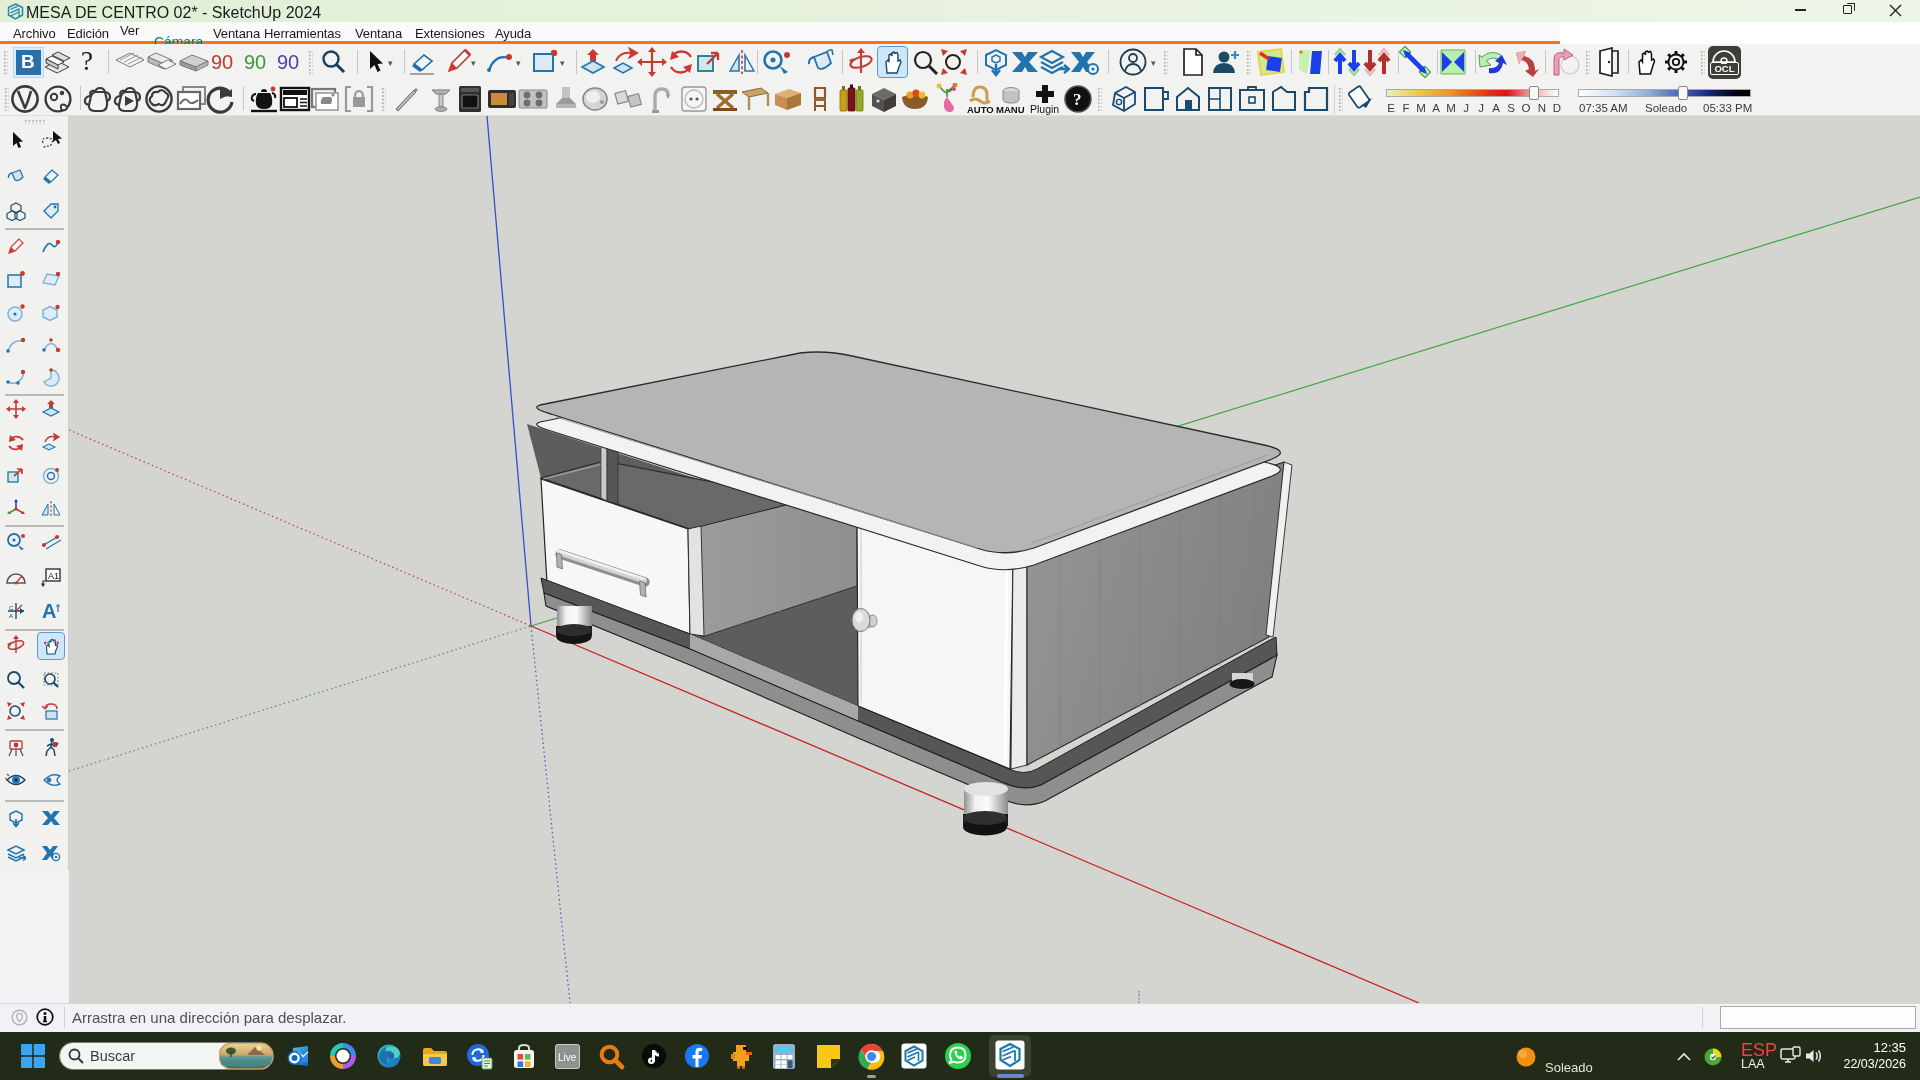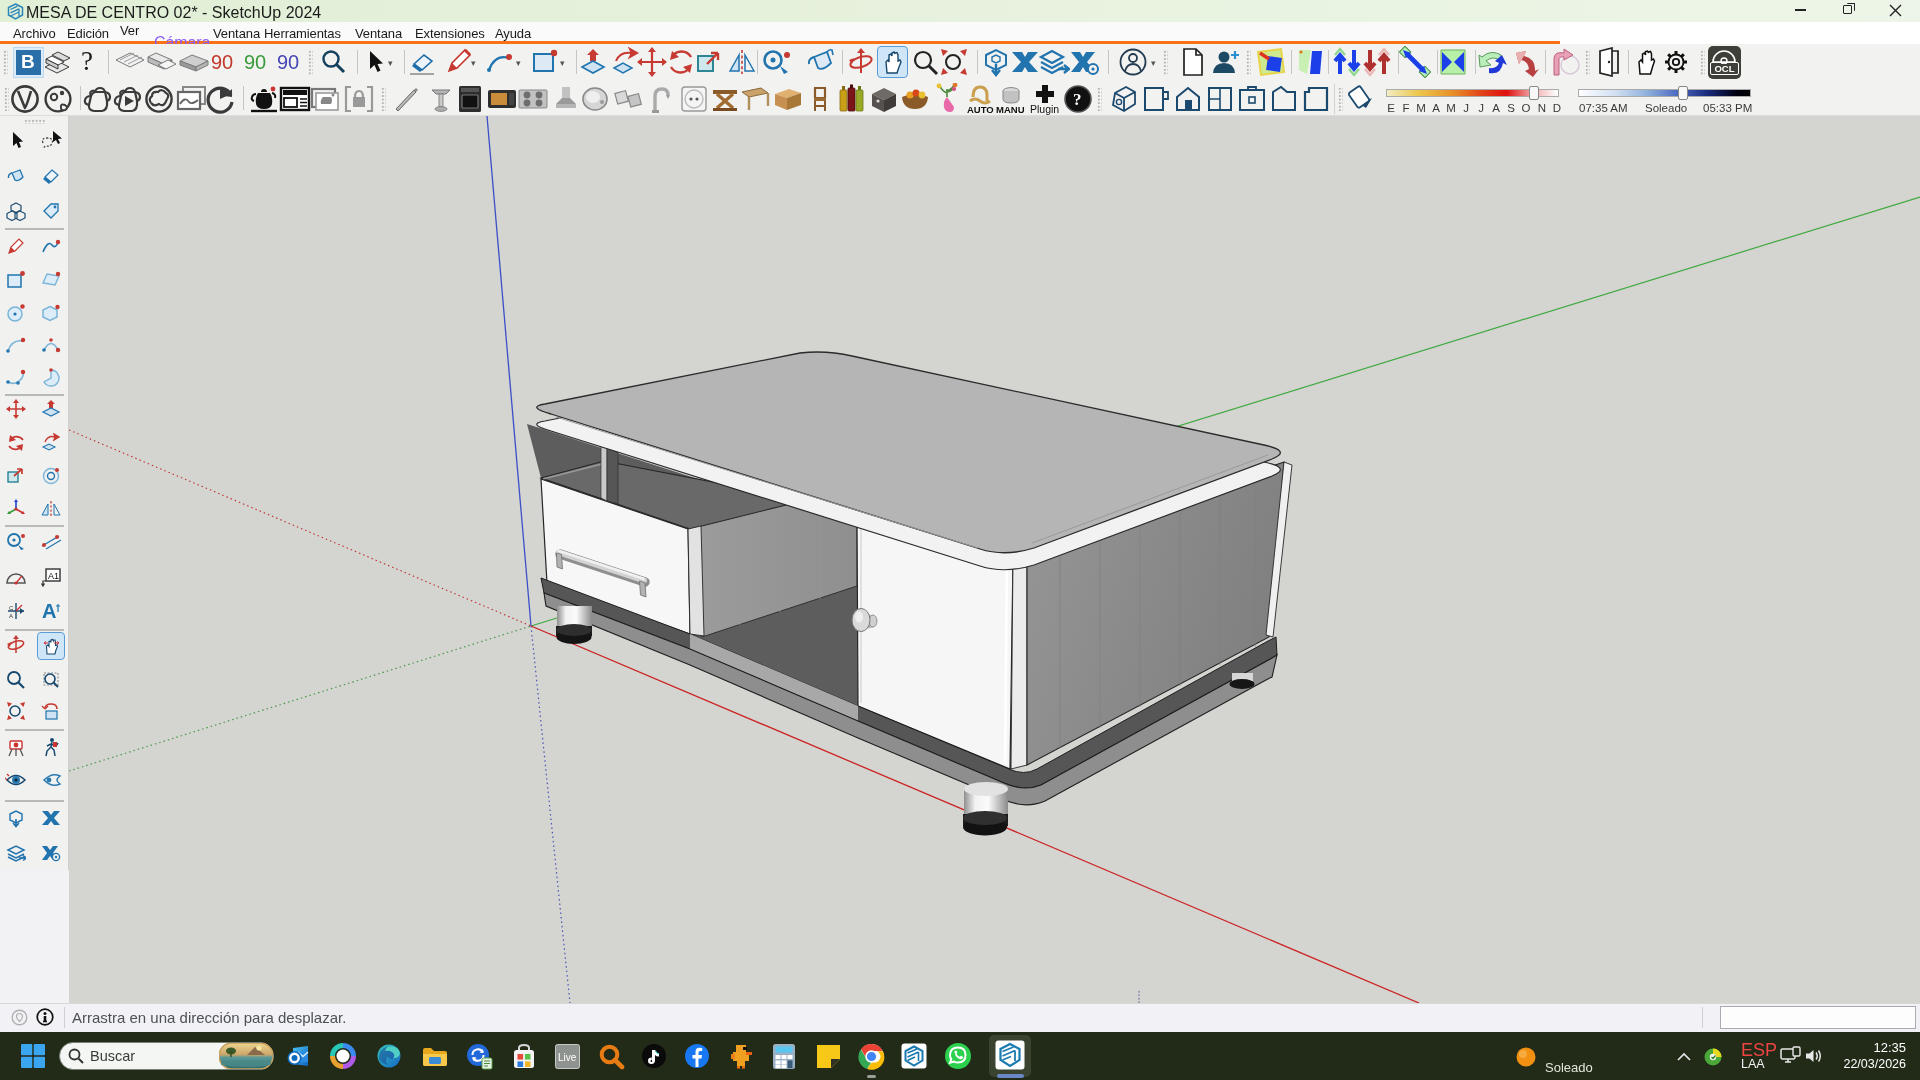--- a/index.html
+++ b/index.html
@@ -21,21 +21,21 @@
  <div class="a" style="left:1843px;top:5px;width:9px;height:9px;border:1.4px solid #222;border-radius:1px"></div>
  <div class="a" style="left:1847px;top:3px;width:8px;height:8px;border:1.4px solid #222;border-left:none;border-bottom:none;border-radius:1px"></div>
  <svg class="a" style="left:1889px;top:4px" width="13" height="13">
       <path d="M1 1 L12 12 M12 1 L1 12" stroke="#222" stroke-width="1.4"></path>
     </svg>
 </div>
 <div class="a" style="left:0;top:22px;width:1560px;height:22px;background:#fafafa;border-bottom:3px solid #f97316">
  <div class="a" style="left:13px;top:4px;font-size:13px;letter-spacing:-0.1px;color:#1a1a1a">Archivo</div>
  <div class="a" style="left:67px;top:4px;font-size:13px;letter-spacing:-0.1px;color:#1a1a1a">Edición</div>
  <div class="a" style="left:120px;top:1px;font-size:13px;letter-spacing:-0.1px;color:#1a1a1a">Ver</div>
- <div class="a" style="left:154px;top:12px;font-size:16px;letter-spacing:-0.1px;color:#8b5cf6">Cámara</div>
+ <div class="a" style="left:154px;top:12px;font-size:14px;letter-spacing:-0.1px;color:#0f766e">Cámara</div>
  <div class="a" style="left:213px;top:4px;font-size:13px;letter-spacing:-0.1px;color:#1a1a1a">Ventana</div>
  <div class="a" style="left:264px;top:4px;font-size:13px;letter-spacing:-0.1px;color:#1a1a1a">Herramientas</div>
  <div class="a" style="left:355px;top:4px;font-size:13px;letter-spacing:-0.1px;color:#1a1a1a">Ventana</div>
  <div class="a" style="left:415px;top:4px;font-size:13px;letter-spacing:-0.1px;color:#1a1a1a">Extensiones</div>
  <div class="a" style="left:495px;top:4px;font-size:13px;letter-spacing:-0.1px;color:#1a1a1a">Ayuda</div>
 </div>
 <div class="a" style="left:0;top:44px;width:1920px;height:37px;background:#f2f2f1"></div>
 <div class="a" style="left:0;top:81px;width:1920px;height:35px;background:#f2f2f1;border-bottom:1px solid #dddddc"></div>
 <div class="a grip" style="left:3px;top:50px;height:26px"></div>
 <div class="a" style="left:13px;top:47px;width:31px;height:31px;background:#dcebf8;border:1px solid #bcd7ef"></div>

